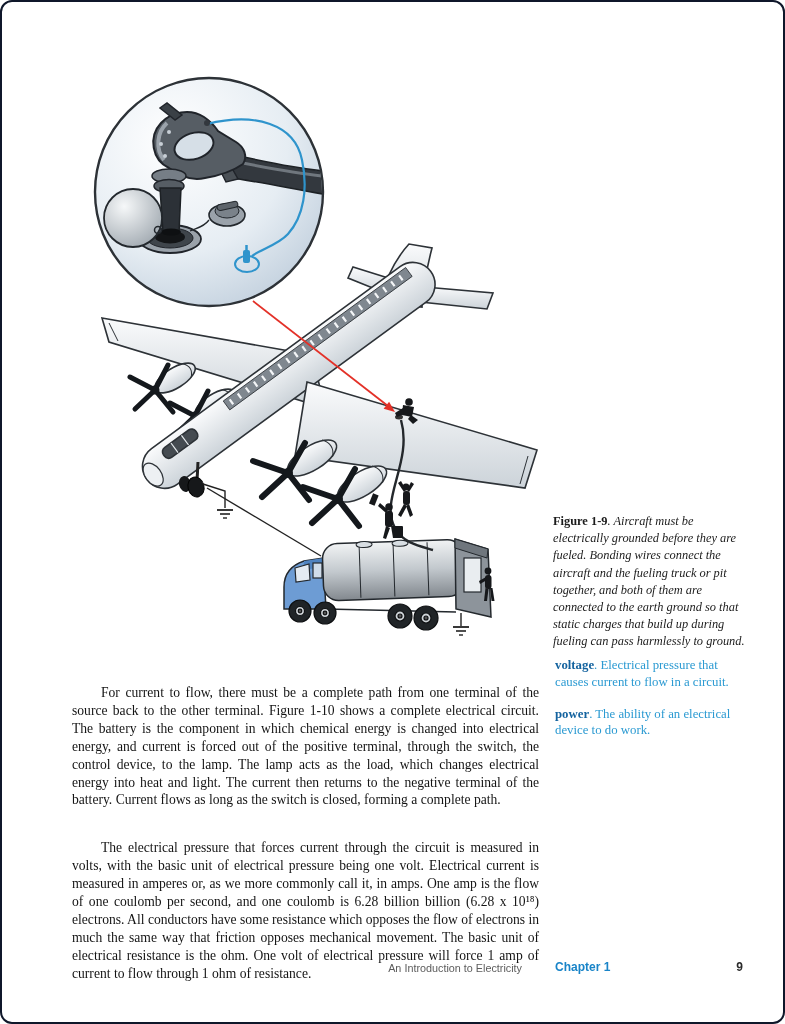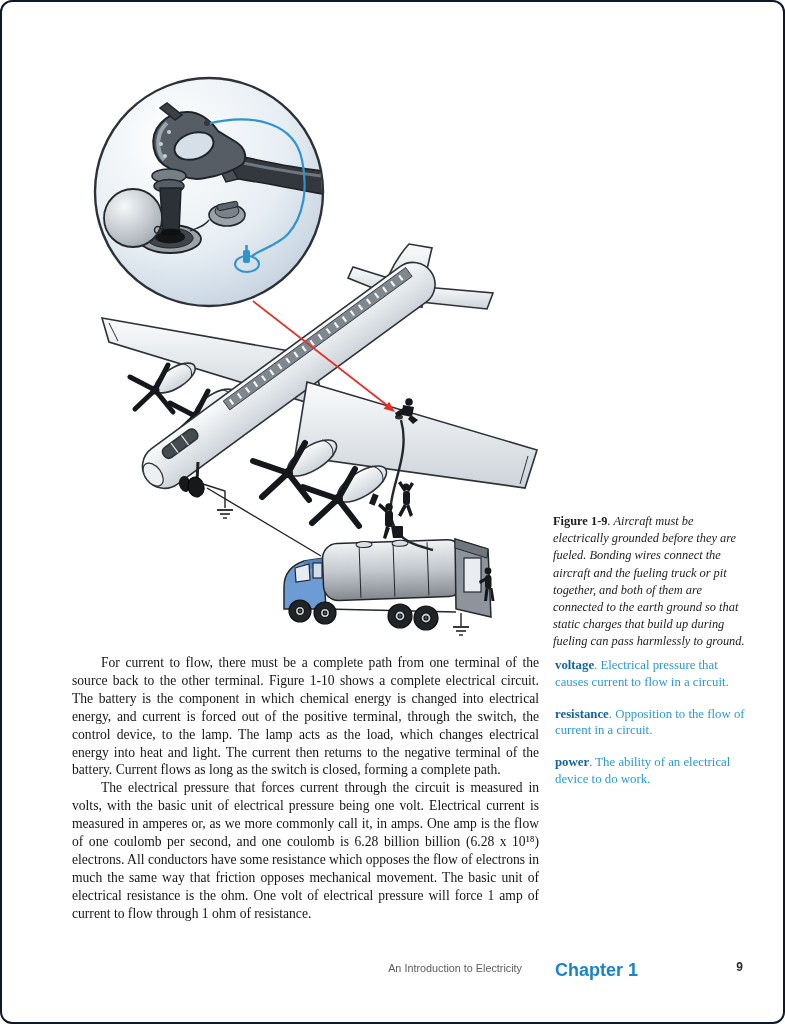--- a/index.html
+++ b/index.html
@@ -36,21 +36,21 @@
   .body-text {
     position: absolute;
     left: 70px;
     top: 652px;
     width: 467px;
     font-size: 13.6px;
     line-height: 17.9px;
     color: #141414;
     text-align: justify;
   }
-  .body-text p { text-indent: 29px; }
+  .body-text p { text-indent: 29px; margin-top: 30px; }
   .sidebar {
     position: absolute;
     left: 553px;
     top: 655px;
     width: 192px;
     font-size: 12.8px;
     line-height: 16.8px;
   }
   .def-item { margin-bottom: 15px; }
   .def-term { font-weight: bold; color: #14639f; }
@@ -65,21 +65,21 @@
     right: 265px;
     top: 2px;
     font-size: 10.8px;
     color: #5c5c5c;
     text-align: right;
   }
   .footer-chapter {
     position: absolute;
     left: 553px;
     top: 0;
-    font-size: 18px;
+    font-size: 12px;
     font-weight: bold;
     color: #1984c8;
   }
   .footer-page {
     position: absolute;
     right: 44px;
     top: 0;
     font-size: 12px;
     font-weight: bold;
     color: #2a2a2a;
@@ -348,23 +348,20 @@
   <div class="body-text">
     <p>For current to flow, there must be a complete path from one terminal of the source back to the other terminal. Figure 1-10 shows a complete electrical circuit. The battery is the component in which chemical energy is changed into electrical energy, and current is forced out of the positive terminal, through the switch, the control device, to the lamp. The lamp acts as the load, which changes electrical energy into heat and light. The current then returns to the negative terminal of the battery. Current flows as long as the switch is closed, forming a complete path.</p>
     <p>The electrical pressure that forces current through the circuit is measured in volts, with the basic unit of electrical pressure being one volt. Electrical current is measured in amperes or, as we more commonly call it, in amps. One amp is the flow of one coulomb per second, and one coulomb is 6.28 billion billion (6.28 x 10¹⁸) electrons. All conductors have some resistance which opposes the flow of electrons in much the same way that friction opposes mechanical movement. The basic unit of electrical resistance is the ohm. One volt of electrical pressure will force 1 amp of current to flow through 1 ohm of resistance.</p>
   </div>
 
   <div class="sidebar">
     <div class="def-item">
       <span class="def-term">voltage</span><span class="def-text">. Electrical pressure that causes current to flow in a circuit.</span>
     </div>
     <div class="def-item">
-      <span class="def-term">resistance</span><span class="def-text">. Opposition to the flow of current in a circuit.</span>
-    </div>
-    <div class="def-item">
       <span class="def-term">power</span><span class="def-text">. The ability of an electrical device to do work.</span>
     </div>
   </div>
 
   <div class="footer">
     <span class="footer-section">An Introduction to Electricity</span>
     <span class="footer-chapter">Chapter 1</span>
     <span class="footer-page">9</span>
   </div>
 

